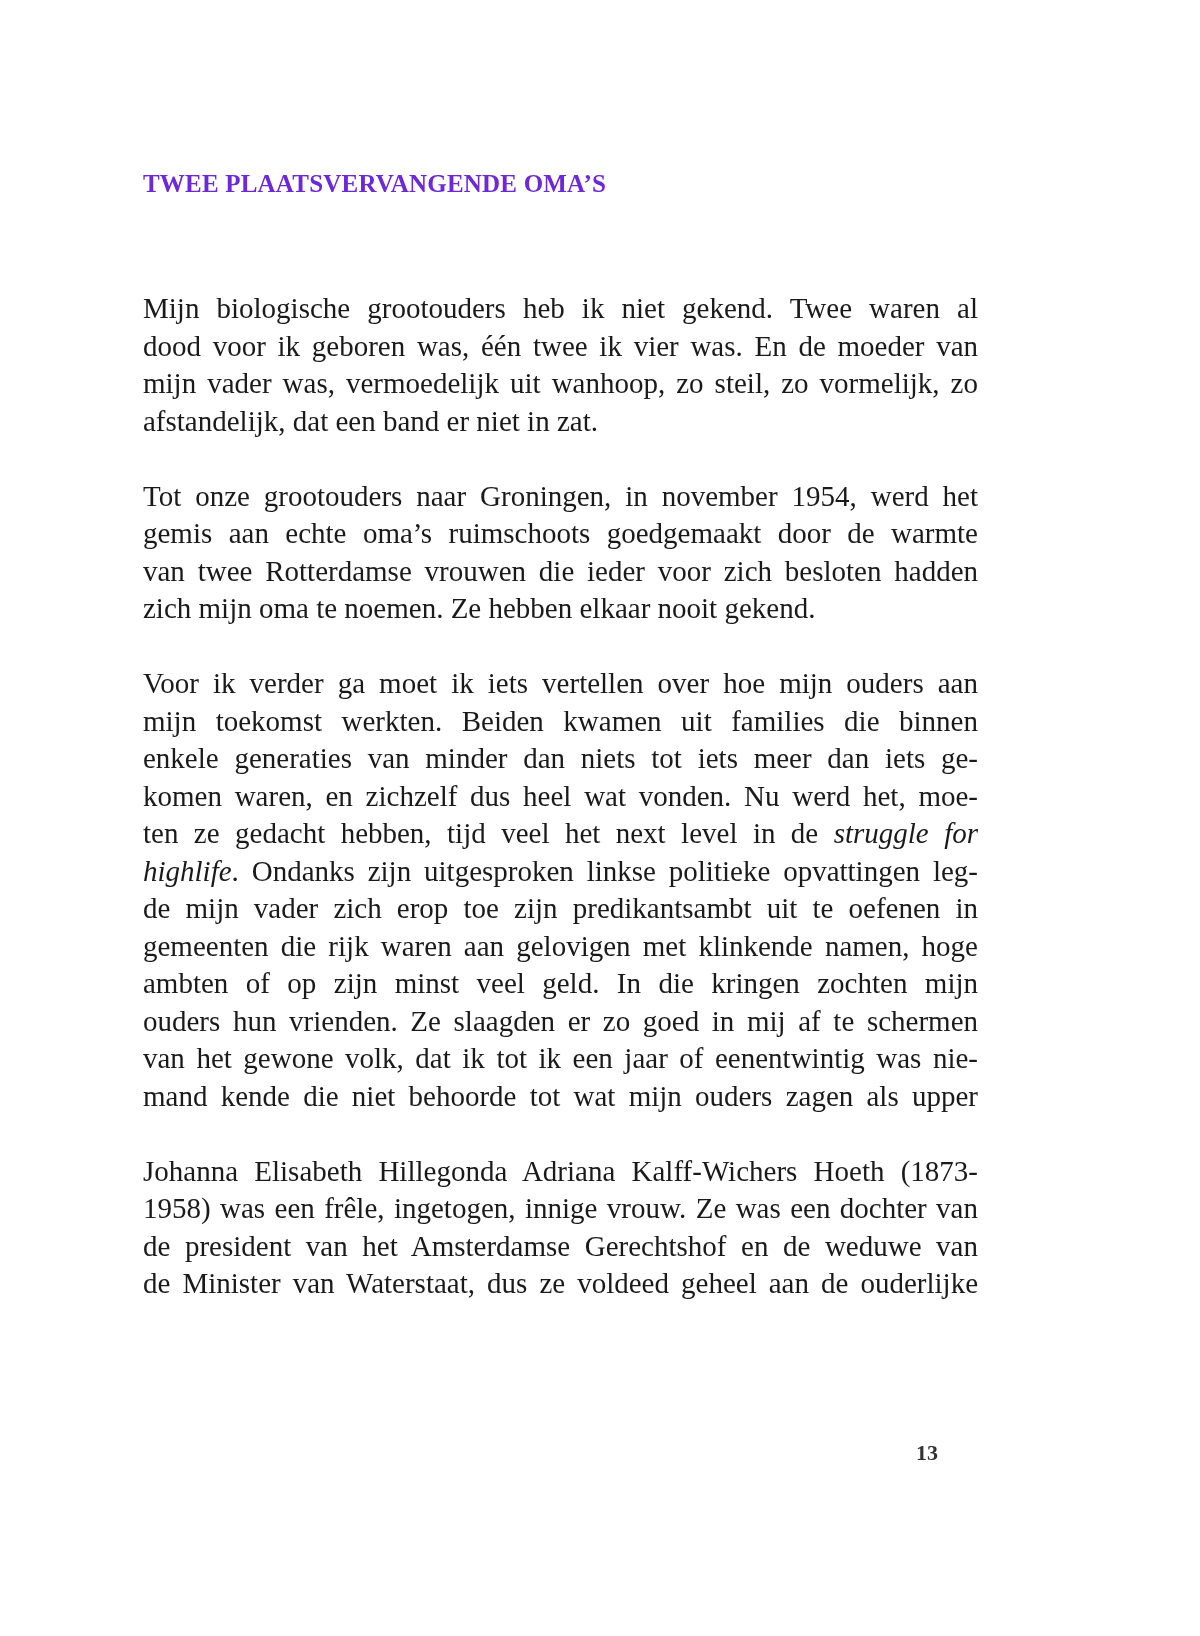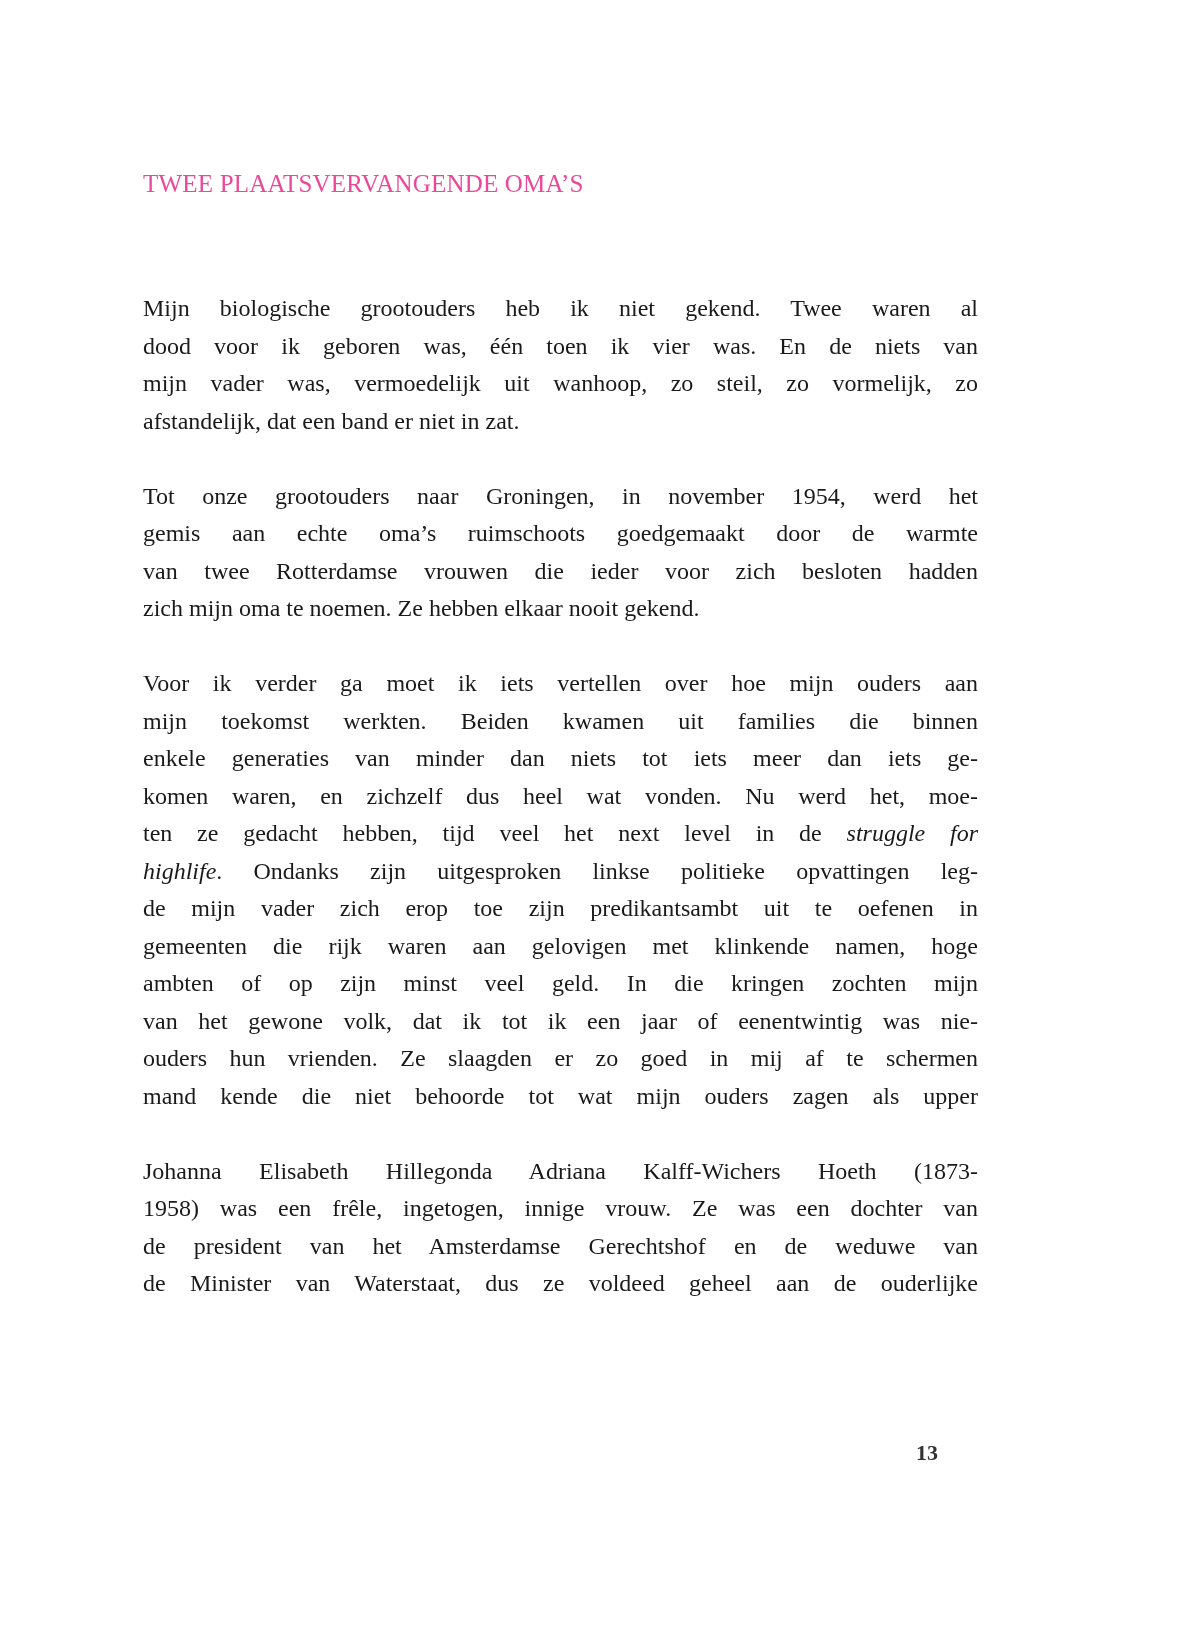--- a/index.html
+++ b/index.html
@@ -23,38 +23,39 @@
       height: 1636px;
       background: #ffffff;
     }
     .title {
       position: absolute;
       left: 143px;
       top: 170px;
       font-family: "Liberation Serif", "DejaVu Serif", serif;
       font-size: 25px;
       letter-spacing: 0.2px;
-      color: #ec4899;
+      color: #6d28d9;
       white-space: nowrap;
+      font-weight: bold;
     }
     .body-text {
       position: absolute;
       left: 143px;
       top: 290px;
       width: 835px;
     }
     .para {
       margin: 0 0 37.5px 0;
     }
     .line {
       display: block;
       height: 37.5px;
       line-height: 37.5px;
       font-family: "Liberation Serif", "DejaVu Serif", serif;
-      font-size: 24px;
+      font-size: 29px;
       white-space: nowrap;
       text-align: justify;
       text-align-last: justify;
       letter-spacing: 0px;
     }
     .line.last {
       text-align-last: left;
     }
     .line em {
     }
@@ -71,21 +72,21 @@
 </head>
 <body>
 
 <div class="page">
   <div class="title">TWEE PLAATSVERVANGENDE OMA’S</div>
 
   <div class="body-text">
 
     <p class="para">
       <span class="line">Mijn biologische grootouders heb ik niet gekend. Twee waren al</span>
-      <span class="line">dood voor ik geboren was, één toen ik vier was. En de niets van</span>
+      <span class="line">dood voor ik geboren was, één twee ik vier was. En de moeder van</span>
       <span class="line">mijn vader was, vermoedelijk uit wanhoop, zo steil, zo vormelijk, zo</span>
       <span class="line last">afstandelijk, dat een band er niet in zat.</span>
     </p>
 
     <p class="para">
       <span class="line">Tot onze grootouders naar Groningen, in november 1954, werd het</span>
       <span class="line">gemis aan echte oma’s ruimschoots goedgemaakt door de warmte</span>
       <span class="line">van twee Rotterdamse vrouwen die ieder voor zich besloten hadden</span>
       <span class="line last">zich mijn oma te noemen. Ze hebben elkaar nooit gekend.</span>
     </p>
@@ -93,22 +94,22 @@
     <p class="para">
       <span class="line">Voor ik verder ga moet ik iets vertellen over hoe mijn ouders aan</span>
       <span class="line">mijn toekomst werkten. Beiden kwamen uit families die binnen</span>
       <span class="line">enkele generaties van minder dan niets tot iets meer dan iets ge-</span>
       <span class="line">komen waren, en zichzelf dus heel wat vonden. Nu werd het, moe-</span>
       <span class="line"><span>ten ze gedacht hebben, tijd veel het next level in de </span><em>struggle for</em><span></span></span>
       <span class="line"><span></span><em>highlife</em><span>. Ondanks zijn uitgesproken linkse politieke opvattingen leg-</span></span>
       <span class="line">de mijn vader zich erop toe zijn predikantsambt uit te oefenen in</span>
       <span class="line">gemeenten die rijk waren aan gelovigen met klinkende namen, hoge</span>
       <span class="line">ambten of op zijn minst veel geld. In die kringen zochten mijn</span>
+      <span class="line">ouders hun vrienden. Ze slaagden er zo goed in mij af te schermen</span>
       <span class="line">van het gewone volk, dat ik tot ik een jaar of eenentwintig was nie-</span>
-      <span class="line">ouders hun vrienden. Ze slaagden er zo goed in mij af te schermen</span>
       <span class="line">mand kende die niet behoorde tot wat mijn ouders zagen als upper</span>
     </p>
 
     <p class="para">
       <span class="line">Johanna Elisabeth Hillegonda Adriana Kalff-Wichers Hoeth (1873-</span>
       <span class="line">1958) was een frêle, ingetogen, innige vrouw. Ze was een dochter van</span>
       <span class="line">de president van het Amsterdamse Gerechtshof en de weduwe van</span>
       <span class="line">de Minister van Waterstaat, dus ze voldeed geheel aan de ouderlijke</span>
     </p>
   </div>

